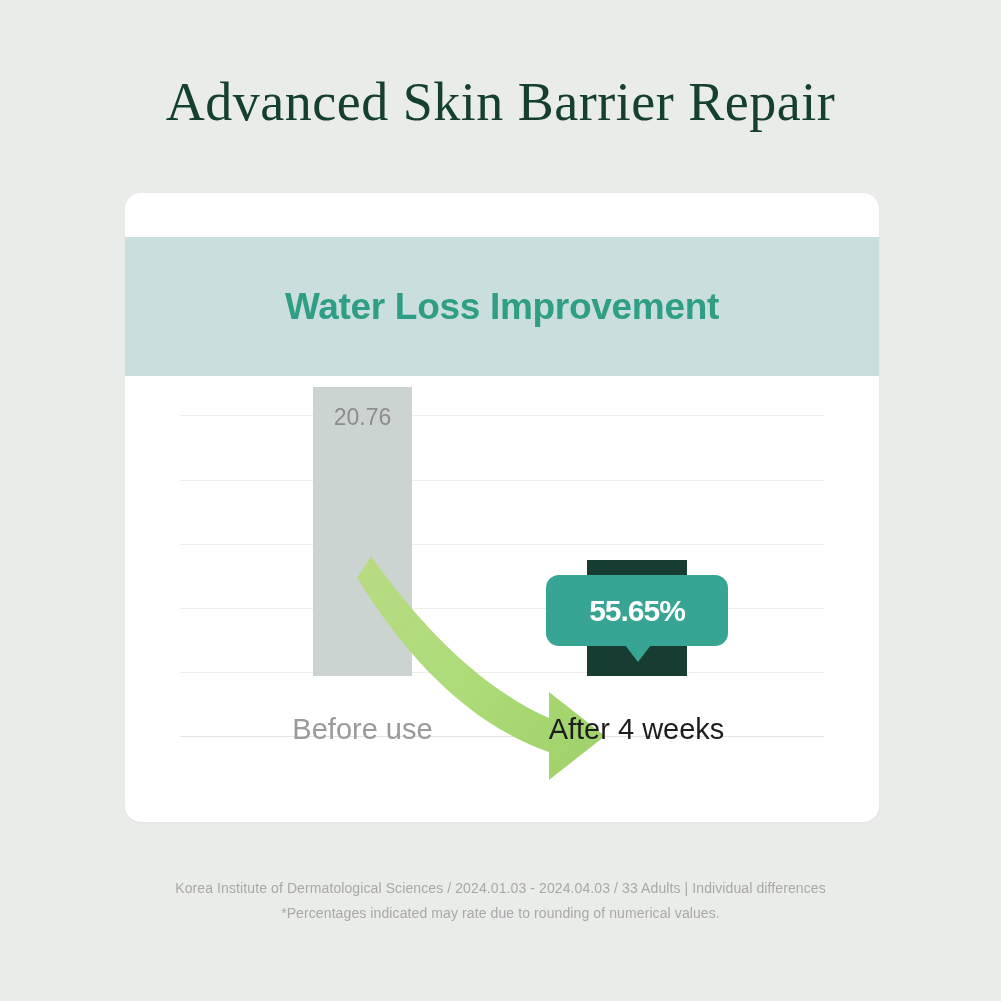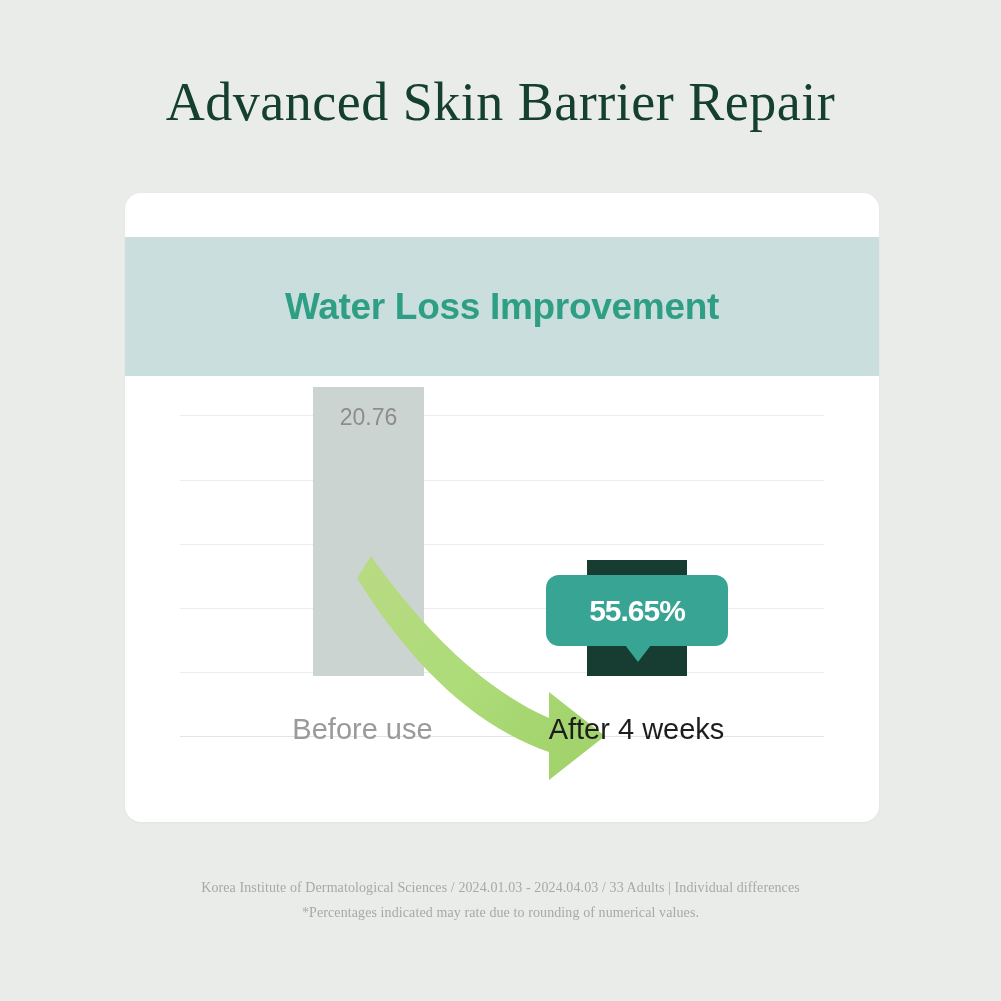--- a/index.html
+++ b/index.html
@@ -89,21 +89,21 @@
   .bar-value {
     position: absolute;
     left: 0;
     width: 100%;
     text-align: center;
     font-size: 23px;
     white-space: nowrap;
   }
   #bar-before {
     left: 188px;
-    width: 111px;
+    width: 99px;
     height: 289px;
     background: #ccd4d2;
   }
   #bar-before .bar-value {
     top: 17px;
     color: #8d8d8d;
   }
   #bar-after {
     left: 462px;
     width: 100px;
@@ -185,21 +185,20 @@
     pointer-events: none;
   }
 
   
   #footnotes {
     position: absolute;
     left: 0;
     top: 876px;
     width: 1001px;
     text-align: center;
-    font-family: Liberation Serif, serif;
   }
   .footnote-line {
     font-size: 14px;
     color: #a8a8a8;
     line-height: 1.75;
     letter-spacing: 0.1px;
     white-space: nowrap;
   }
 </style>
 </head>

